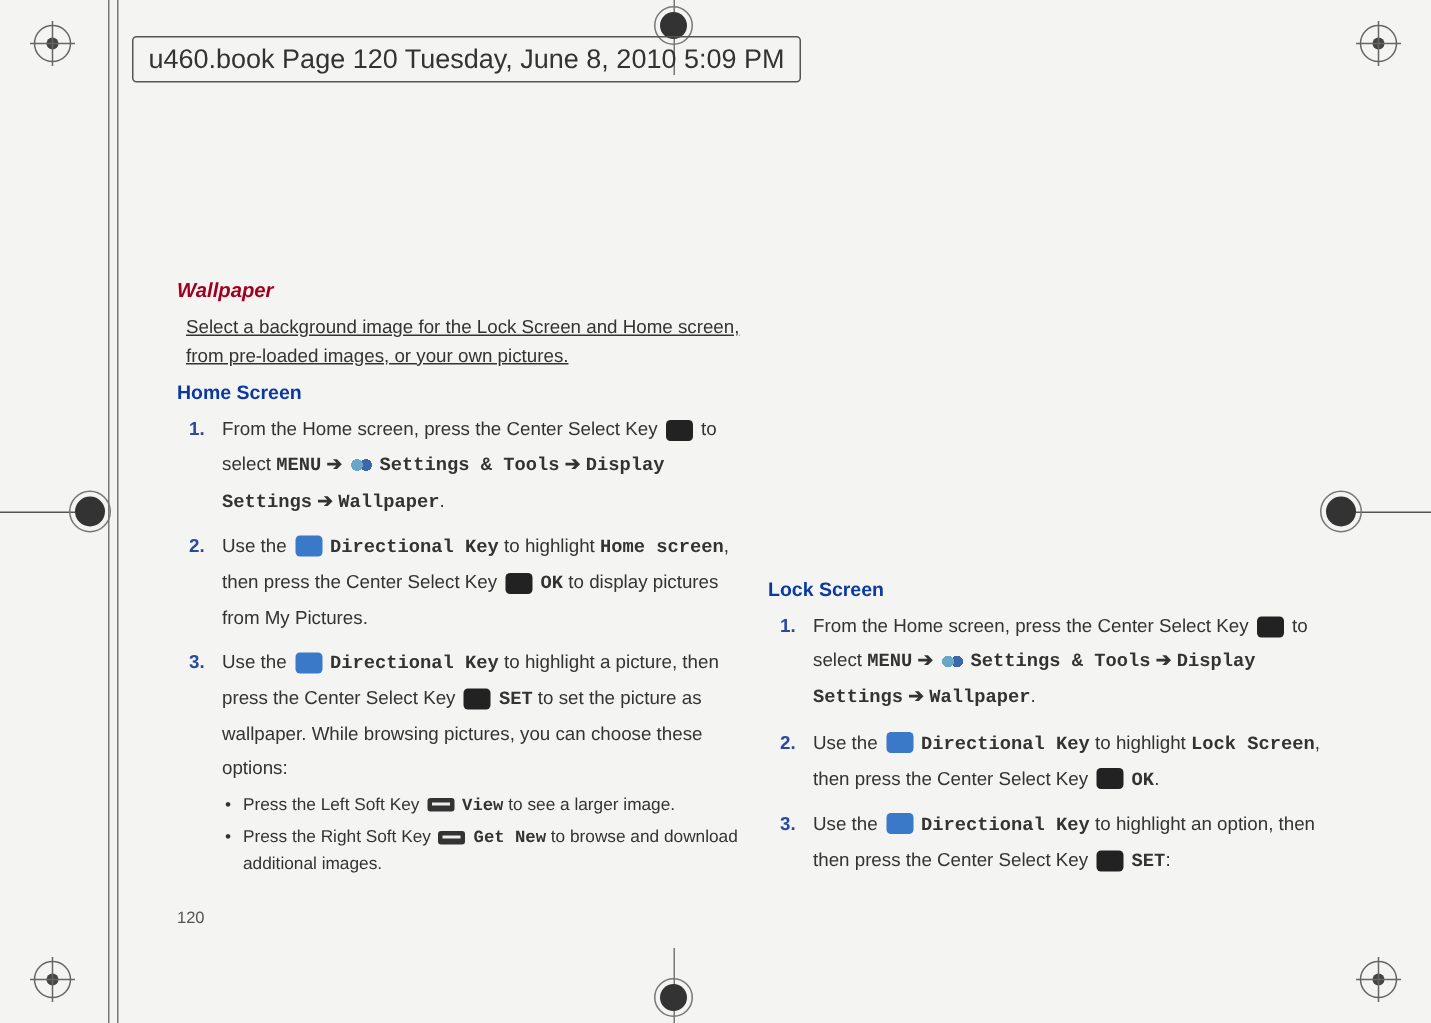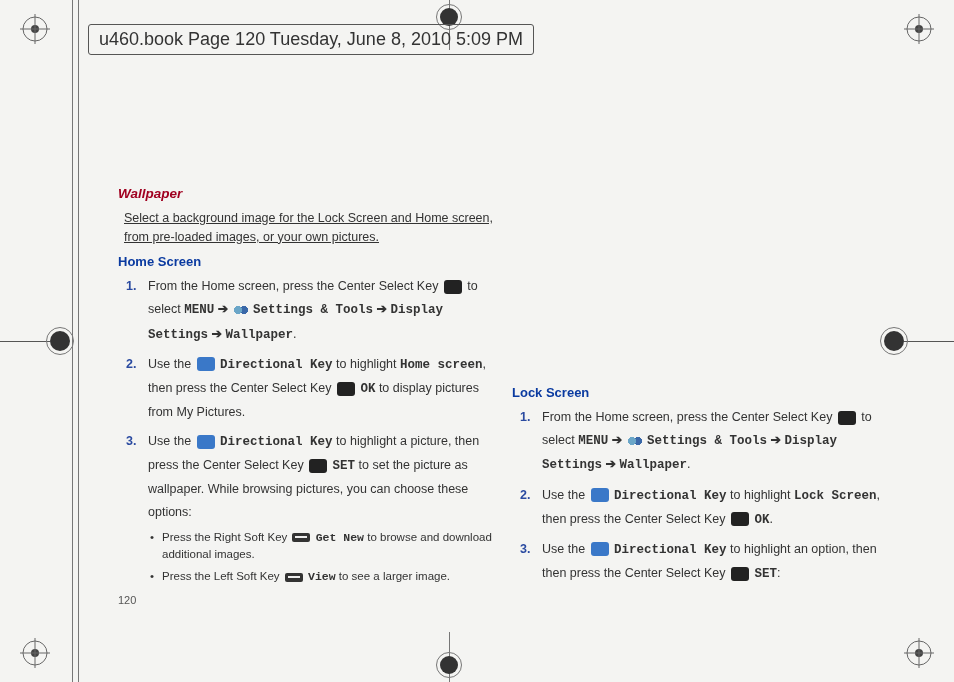--- a/index.html
+++ b/index.html
@@ -190,21 +190,21 @@
     position: relative;
     margin-bottom: 4px;
   }
   ul.bullets > li::before {
     content: "•";
     position: absolute;
     left: -12px;
   }
   .page-num {
     position: absolute;
-    bottom: 76px;
+    bottom: 64px;
     left: 118px;
     font-size: 11px;
     color: #555;
   }
   .narrow { font-stretch: condensed; letter-spacing: -0.2px; }
 </style>
 </head>
 <body>
 
 <div class="crop tl">
@@ -271,22 +271,22 @@
     <ol class="steps">
       <li>
         <span>From the Home screen, press the Center Select Key </span><span class="key"></span><span> to select </span><span class="b">MENU</span><span class="arrow"> ➔ </span><span class="gear"></span> <span class="b">Settings &amp; Tools</span><span class="arrow"> ➔ </span><span class="b">Display Settings</span><span class="arrow"> ➔ </span><span class="b">Wallpaper</span>.
       </li>
       <li>
         <span>Use the </span><span class="key light"></span> <span class="b">Directional Key</span><span> to highlight </span><span class="b">Home screen</span><span>, then press the Center Select Key </span><span class="key"></span> <span class="b">OK</span><span> to display pictures from My Pictures.</span>
       </li>
       <li>
         <span>Use the </span><span class="key light"></span> <span class="b">Directional Key</span><span> to highlight a picture, then press the Center Select Key </span><span class="key"></span> <span class="b">SET</span><span> to set the picture as wallpaper.  While browsing pictures, you can choose these options:</span>
         <ul class="bullets">
+          <li><span>Press the Left Soft Key </span><span class="key flat"></span> <span class="b">View</span><span> to see a larger image.</span></li>
           <li><span>Press the Right Soft Key </span><span class="key flat"></span> <span class="b">Get New</span><span> to browse and download additional images.</span></li>
-          <li><span>Press the Left Soft Key </span><span class="key flat"></span> <span class="b">View</span><span> to see a larger image.</span></li>
         </ul>
       </li>
     </ol>
   </div>
 
   <div class="col">
     <div class="heading-blue" style="margin-top:6px">Lock Screen</div>
     <ol class="steps">
       <li>
         <span>From the Home screen, press the Center Select Key </span><span class="key"></span><span> to select </span><span class="b">MENU</span><span class="arrow"> ➔ </span><span class="gear"></span> <span class="b">Settings &amp; Tools</span><span class="arrow"> ➔ </span><span class="b">Display Settings</span><span class="arrow"> ➔ </span><span class="b">Wallpaper</span>.

